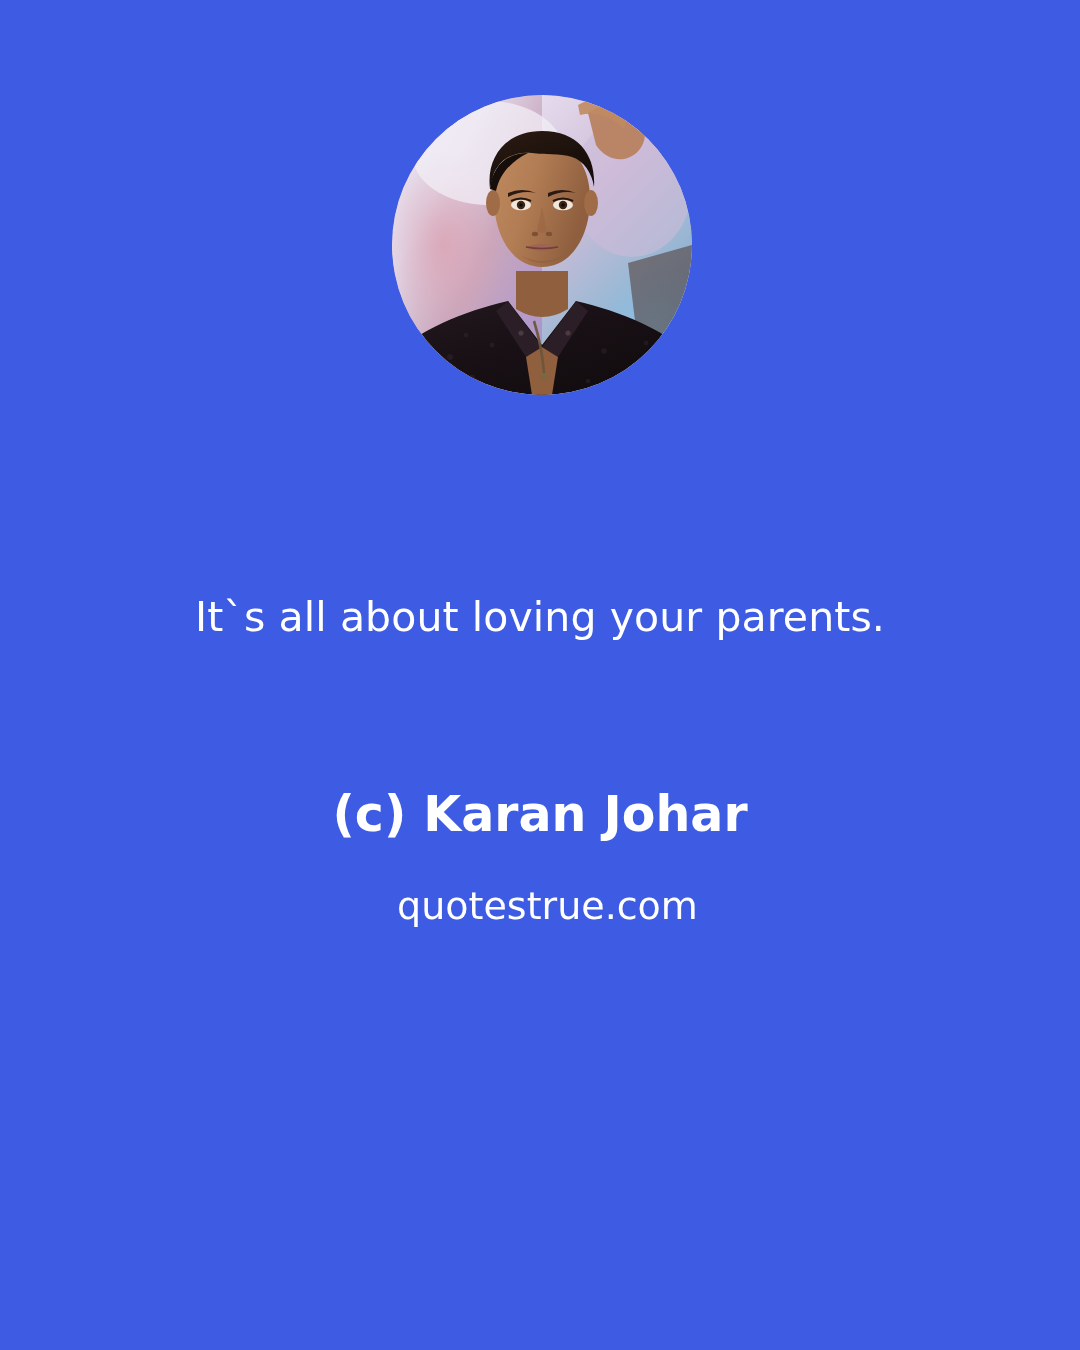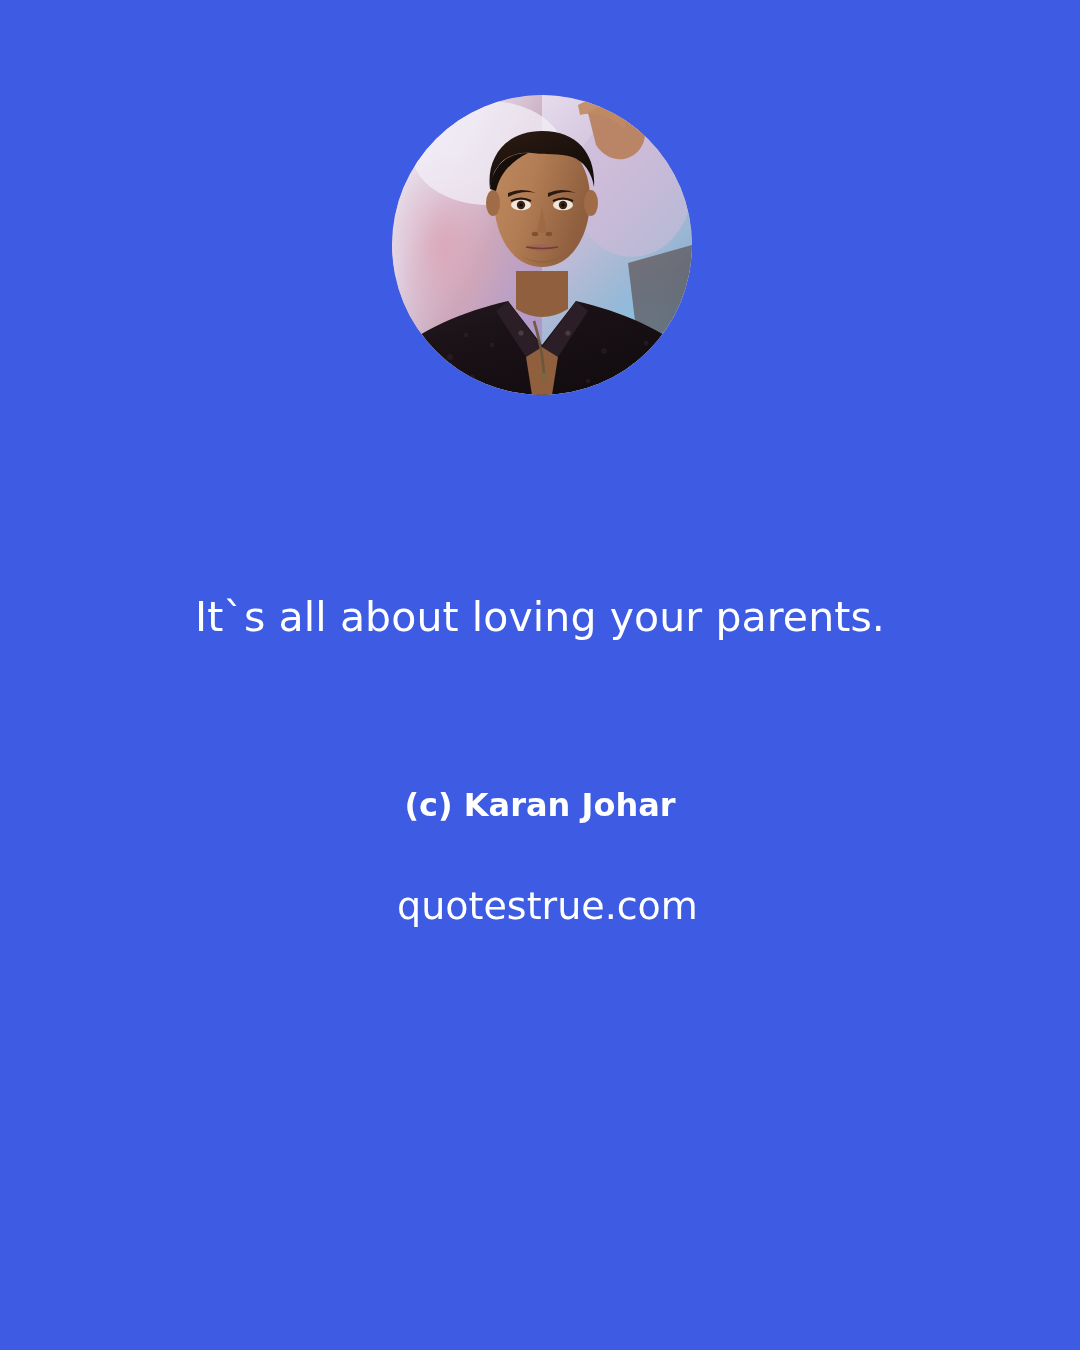--- a/index.html
+++ b/index.html
@@ -61,21 +61,21 @@
   }
 
   
   .author {
     position: absolute;
     left: 0;
     right: 0;
     top: 786px;
     text-align: center;
     color: #ffffff;
-    font-size: 32px;
+    font-size: 49px;
     font-weight: 700;
     line-height: 1.2;
   }
 
   
   .site {
     position: absolute;
     left: 0;
     right: 0;
     top: 884px;

